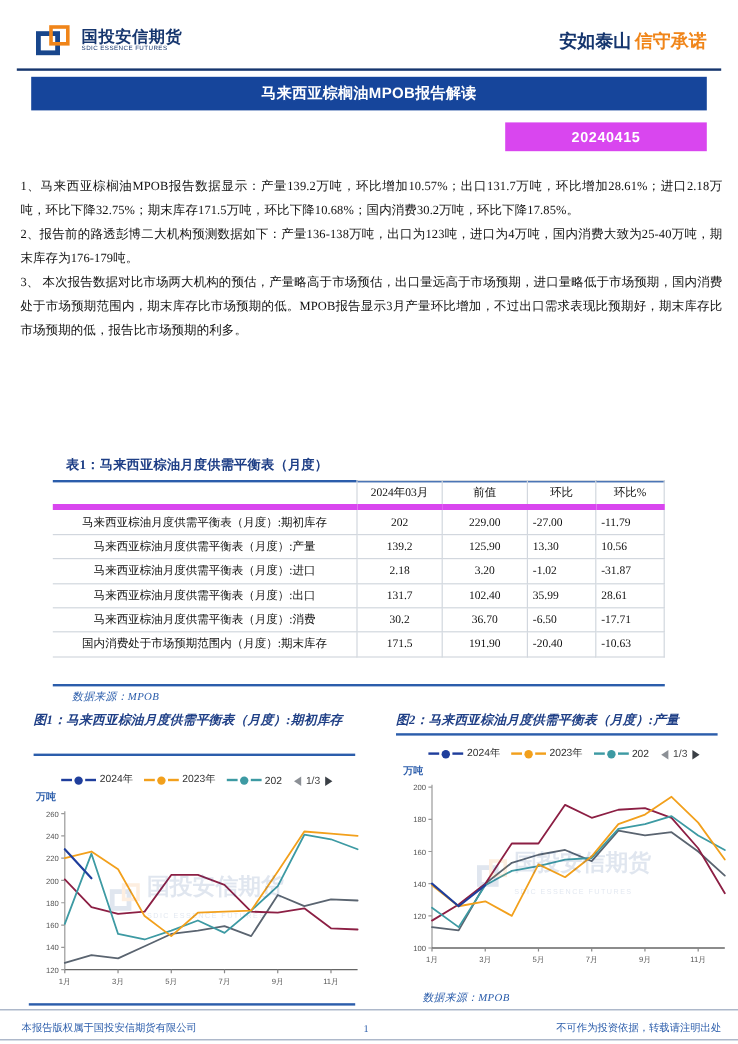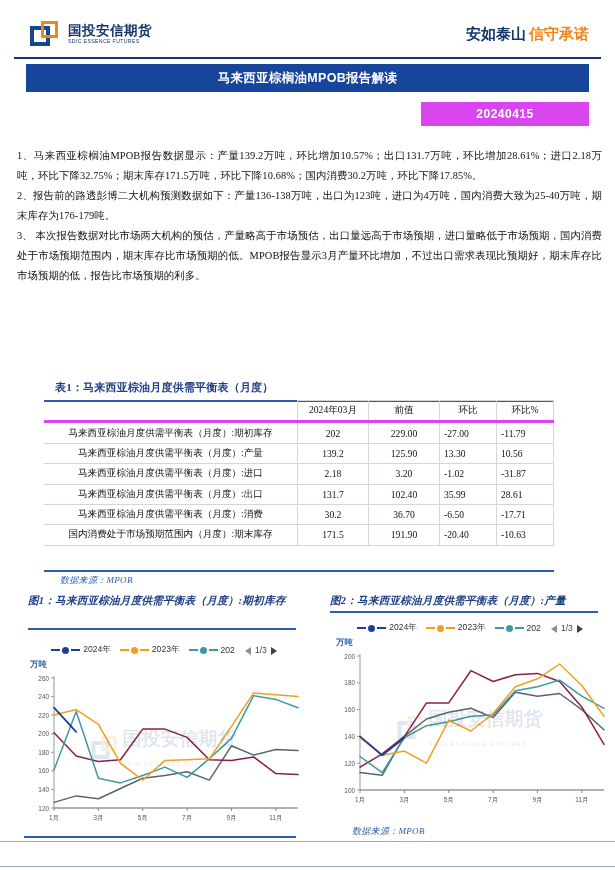--- a/index.html
+++ b/index.html
@@ -86,21 +86,21 @@
     position:absolute;left:44px;top:400px;width:510px;
     border-collapse:collapse;
     font-size:9.6px;color:#111;
   }
   table.balance td{
     border:1px solid #d2d7de;
     padding:3.2px 4px;
     height:12px;
   }
   table.balance tr.head td{
-    text-align:center;font-size:9.6px;border-bottom:3px solid #d946ef;
+    text-align:center;font-size:9.6px;border-bottom:5px solid #d946ef;
   }
   table.balance td.lbl{text-align:center;border-left:none;}
   table.balance td.num{text-align:center;width:62px;}
   table.balance td.num2{width:48px;}
   table.balance tr.head td.blank{border-left:none;border-top:none;}
   .tbl-rule{
     position:absolute;left:44px;top:400px;width:510px;height:2px;background:#2b5dab;
   }
   .tbl-rule-bot{
     position:absolute;left:44px;top:570px;width:510px;height:1.5px;background:#2b5dab;
@@ -417,15 +417,20 @@
           <path d="M30.0,119.2 L52.2,105.8 L74.4,88.4 L96.5,54.9 L118.7,54.9 L140.9,22.7 L163.1,33.5 L185.3,26.8 L207.5,25.4 L229.6,33.5 L251.8,58.9 L274.0,96.4" fill="none" stroke="#8c1f44" stroke-width="1.5" stroke-linejoin="round" stroke-linecap="round"></path>
           <path d="M30.0,108.5 L52.2,124.6 L74.4,89.7 L96.5,77.7 L118.7,73.7 L140.9,68.3 L163.1,67.0 L185.3,42.8 L207.5,38.8 L229.6,32.1 L251.8,48.2 L274.0,60.3" fill="none" stroke="#3d9aa3" stroke-width="1.5" stroke-linejoin="round" stroke-linecap="round"></path>
           <path d="M30.0,89.7 L52.2,107.2 L74.4,103.1 L96.5,115.2 L118.7,72.3 L140.9,83.0 L163.1,65.6 L185.3,38.8 L207.5,30.8 L229.6,16.0 L251.8,37.5 L274.0,68.3" fill="none" stroke="#f2a01c" stroke-width="1.5" stroke-linejoin="round" stroke-linecap="round"></path>
           <path d="M30.0,88.4 L52.2,107.2 L74.4,89.7" fill="none" stroke="#1f3e9c" stroke-width="1.8" stroke-linejoin="round" stroke-linecap="round"></path>
         </svg>
     </div>
   </div>
   <div class="src2">数据来源：MPOB</div>
 
   <div class="footer-rule"></div>
+  <div class="footer">
+    <span class="fl">本报告版权属于国投安信期货有限公司</span>
+    <span class="fc">1</span>
+    <span class="fr">不可作为投资依据，转载请注明出处</span>
+  </div>
   <div class="footer-rule-bot"></div>
 
 </div>
 
 </body></html>

